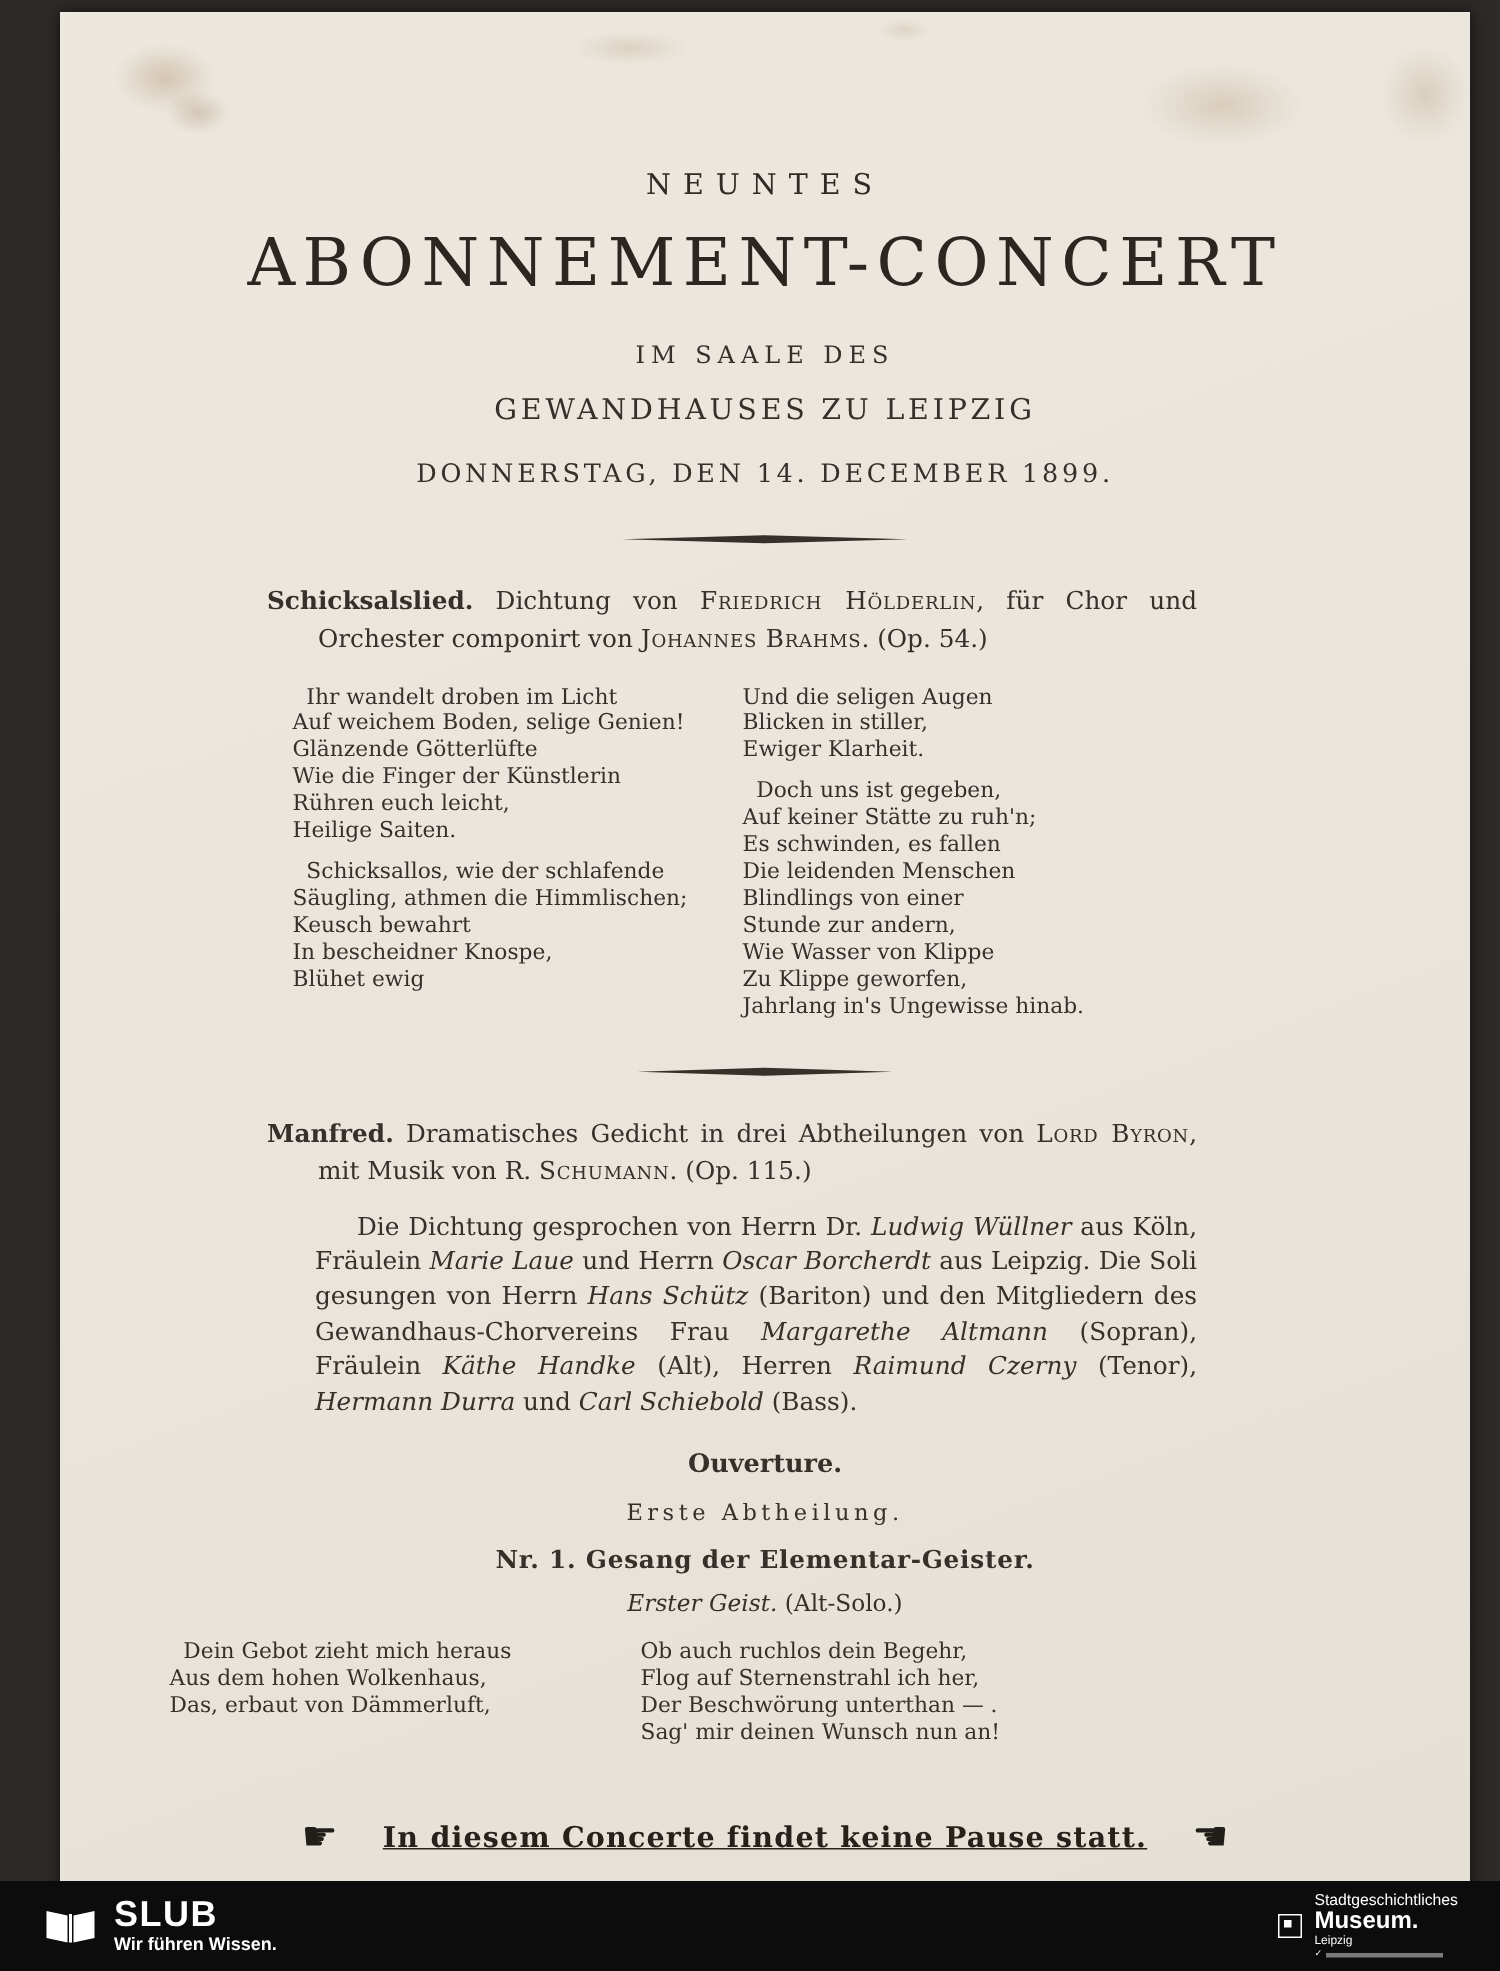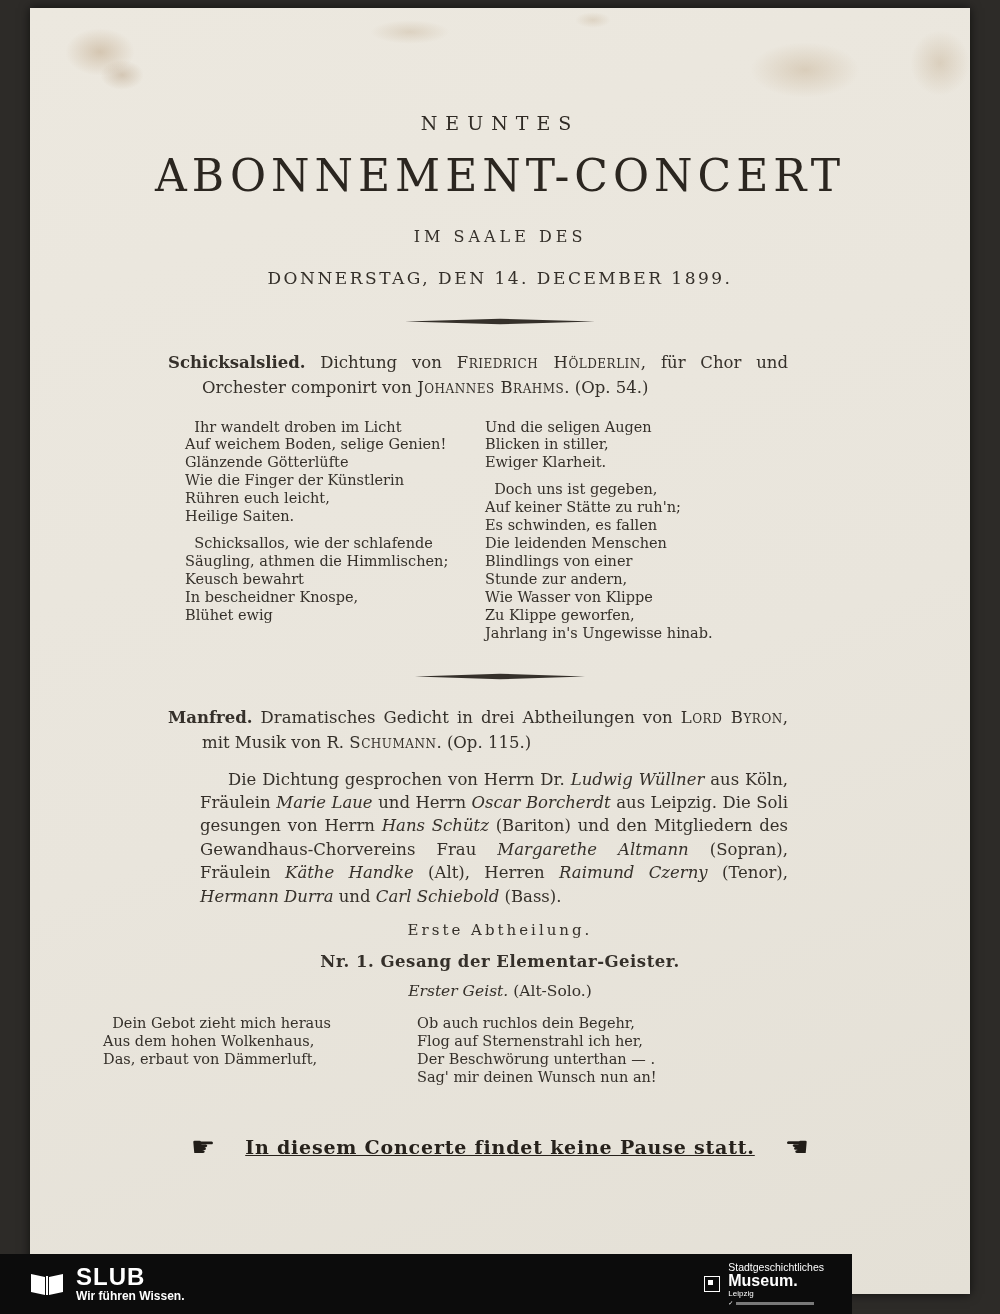--- a/index.html
+++ b/index.html
@@ -1,21 +1,21 @@
 <!DOCTYPE html>
 <html><head>
 <meta charset="utf-8">
 <style>
   html,body{margin:0;padding:0;}
   body{width:1000px;height:1314px;background:#2d2b28;overflow:hidden;
        font-family:"DejaVu Serif", serif;}
   .stage{position:relative;width:1000px;height:1314px;background:#2d2b28;}
 
   
-  .paper{position:absolute;left:30px;top:8px;width:940px;height:1286px;
+  .paper{position:absolute;left:40px;top:8px;width:940px;height:1286px;
          background:linear-gradient(160deg,#ece8df 0%,#e9e5dc 55%,#e4e0d6 100%);
          box-shadow:0 0 10px rgba(0,0,0,.65);color:#35302a;}
   .stain{position:absolute;border-radius:50%;pointer-events:none;}
   .stain.s1{left:35px;top:20px;width:70px;height:48px;
             background:radial-gradient(ellipse,rgba(152,110,60,.28),rgba(152,110,60,0) 70%);}
   .stain.s2{left:70px;top:52px;width:44px;height:30px;
             background:radial-gradient(ellipse,rgba(140,100,55,.25),rgba(140,100,55,0) 70%);}
   .stain.s3{left:340px;top:12px;width:80px;height:24px;
             background:radial-gradient(ellipse,rgba(150,112,62,.18),rgba(150,112,62,0) 70%);}
   .stain.s4{left:720px;top:34px;width:110px;height:56px;
@@ -56,21 +56,21 @@
   .mvt-subtitle{margin-top:11px;font-size:15.5px;}
 
   .poem2{margin-top:15px;padding-left:73px;}
   .poem2 .col1{width:314px;}
 
   .notice{margin-top:46px;display:flex;align-items:center;justify-content:center;gap:30px;}
   .manicule{font-family:"DejaVu Sans",sans-serif;font-size:27px;color:#211d18;line-height:1;}
   .notice-text{font-size:19px;font-weight:bold;letter-spacing:.8px;color:#26211b;text-decoration:underline;}
 
   
-  .bottombar{position:absolute;left:0;bottom:0;width:852px;height:60px;background:#0c0c0c;
+  .bottombar{position:absolute;left:0;bottom:0;width:1000px;height:60px;background:#0c0c0c;
              display:flex;align-items:center;justify-content:space-between;
              padding:0 28px;box-sizing:border-box;
              font-family:"Liberation Sans", sans-serif;color:#fff;}
   .slub-block{display:flex;align-items:center;gap:10px;}
   .slub-text .slub-name{font-size:24px;font-weight:bold;letter-spacing:1px;line-height:1.05;}
   .slub-text .slub-tagline{font-size:12px;font-weight:bold;line-height:1.2;}
   .museum-block{display:flex;align-items:center;gap:8px;}
   .museum-logo{width:14px;height:14px;border:1.5px solid #fff;position:relative;flex:0 0 auto;}
   .museum-logo::after{content:"";position:absolute;left:3px;top:3px;width:5px;height:5px;background:#fff;}
   .museum-text{text-align:left;line-height:1.05;}
@@ -95,20 +95,21 @@
     <div class="stain s6"></div>
 
     <div class="doc">
 
       <div class="center pretitle">NEUNTES</div>
 
       <div class="center maintitle">ABONNEMENT-CONCERT</div>
 
       <div class="center sub1">IM SAALE DES</div>
 
+      <div class="center sub2">GEWANDHAUSES ZU LEIPZIG</div>
 
       <div class="center dateline">DONNERSTAG, DEN 14. DECEMBER 1899.</div>
 
       <svg class="divider" width="190" height="7">
         <polygon points="0,3.5 95,0.8 190,3.5 95,6.2" fill="#35302a"></polygon>
       </svg>
 
       <p class="work-heading"><span class="bold">Schicksalslied.</span><span> Dichtung von </span><span class="smallcaps">Friedrich Hölderlin</span><span>, für Chor und Orchester componirt von </span><span class="smallcaps">Johannes Brahms</span><span>. (Op. 54.)</span></p>
 
       <div class="poem">
@@ -144,20 +145,21 @@
       </div>
 
       <svg class="divider" width="170" height="7">
         <polygon points="0,3.5 85,0.8 170,3.5 85,6.2" fill="#35302a"></polygon>
       </svg>
 
       <p class="work-heading"><span class="bold">Manfred.</span><span> Dramatisches Gedicht in drei Abtheilungen von </span><span class="smallcaps">Lord Byron</span><span>, mit Musik von R. </span><span class="smallcaps">Schumann</span><span>. (Op. 115.)</span></p>
 
       <p class="performers"><span>Die Dichtung gesprochen von Herrn Dr. </span><span class="italic">Ludwig Wüllner</span><span> aus Köln, Fräulein </span><span class="italic">Marie Laue</span><span> und Herrn </span><span class="italic">Oscar Borcherdt</span><span> aus Leipzig. Die Soli gesungen von Herrn </span><span class="italic">Hans Schütz</span><span> (Bariton) und den Mitgliedern des Gewandhaus-Chorvereins Frau </span><span class="italic">Margarethe Altmann</span><span> (Sopran), Fräulein </span><span class="italic">Käthe Handke</span><span> (Alt), Herren </span><span class="italic">Raimund Czerny</span><span> (Tenor), </span><span class="italic">Hermann Durra</span><span> und </span><span class="italic">Carl Schiebold</span><span> (Bass).</span></p>
 
+      <div class="center ouverture">Ouverture.</div>
 
       <div class="center part-title">Erste Abtheilung.</div>
 
       <div class="center nr-title">Nr. 1.  Gesang der Elementar-Geister.</div>
 
       <div class="center mvt-subtitle"><span class="italic">Erster Geist.</span><span>  (Alt-Solo.)</span></div>
 
       <div class="poem poem2">
         <div class="col1">
             <div class="poem-line">  Dein Gebot zieht mich heraus</div>

